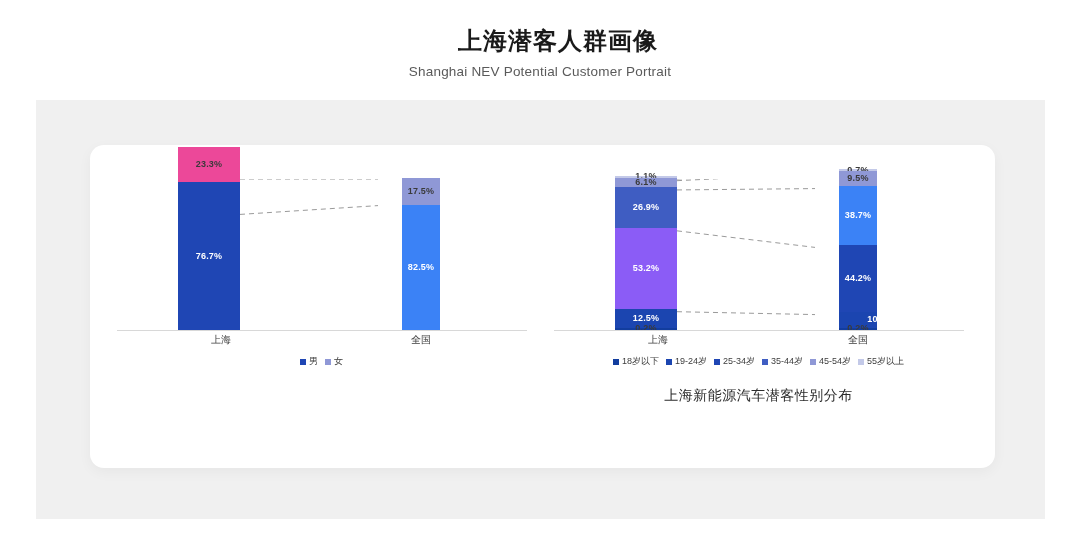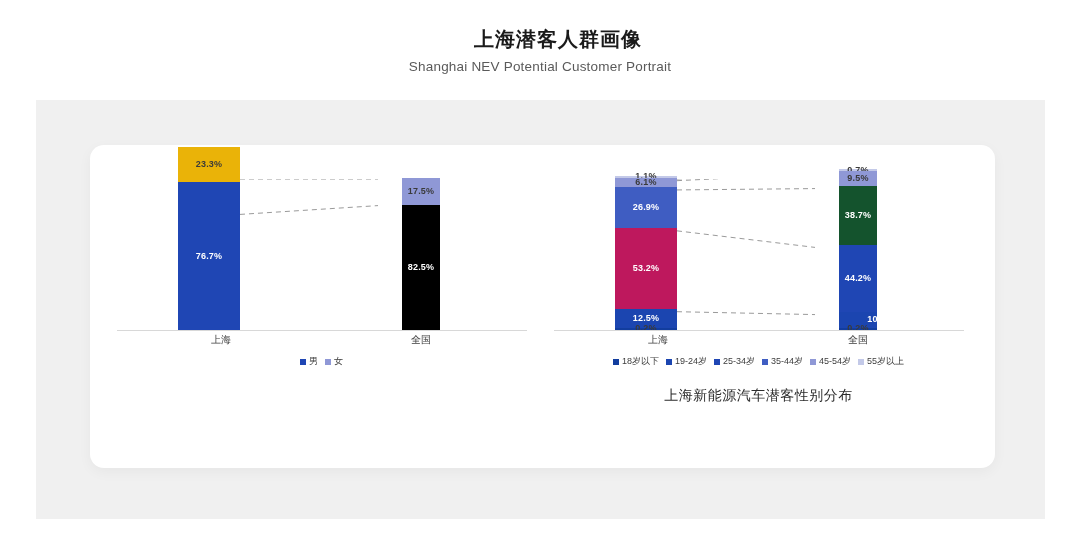--- a/index.html
+++ b/index.html
@@ -7,21 +7,21 @@
     width: 1080px; height: 547px;
     background: #ffffff;
     font-family: "Liberation Sans", "DejaVu Sans", sans-serif;
     overflow: hidden;
   }
   .page { position: relative; width: 1080px; height: 547px; background: #fff; }
 
   
   .header { position: absolute; left: 0; top: 0; width: 1080px; text-align: center; }
   .main-title {
-    font-size: 20px; font-weight: bold; color: #1a1a1a;
+    font-size: 24px; font-weight: bold; color: #1a1a1a;
     letter-spacing: 1px; margin-top: 27px; line-height: 1.2; padding-left: 36px;
   }
   .sub-title {
     font-size: 13.5px; color: #5a5a5a; font-weight: 400;
     margin-top: 8px; letter-spacing: 0.2px;
   }
 
   
   .gray-panel {
     position: absolute; left: 36px; top: 100px;
@@ -109,32 +109,32 @@
     <div class="sub-title">Shanghai NEV Potential Customer Portrait</div>
   </div>
 
   <div class="gray-panel"></div>
 
   <div class="white-card">
 
     <div class="chart-block chart-left">
       <div class="plot">
         <div class="bar-col c0">
-            <div class="seg" style="height: 35.416px; background: #eab308;">
+            <div class="seg" style="height: 35.416px; background: #ec4899;">
               <span class="lbl" style="color: rgb(58, 58, 58);">23.3%</span>
             </div>
             <div class="seg" style="height: 148px; background: rgb(31, 70, 180);">
               <span class="lbl" style="color: rgb(255, 255, 255);">76.7%</span>
             </div>
           </div>
         <div class="bar-col c1">
             <div class="seg" style="height: 26.6px; background: rgb(143, 152, 214);">
               <span class="lbl" style="color: rgb(58, 58, 58);">17.5%</span>
             </div>
-            <div class="seg" style="height: 125.4px; background: #000000;">
+            <div class="seg" style="height: 125.4px; background: #3b82f6;">
               <span class="lbl" style="color: rgb(255, 255, 255);">82.5%</span>
             </div>
           </div>
         <svg class="connectors" viewBox="0 0 437 152">
             <line x1="137" y1="35.416" x2="275" y2="26.599999999999994" stroke="#9a9a9a" stroke-width="1" stroke-dasharray="5,4"></line>
             <line x1="137" y1="0" x2="275" y2="0" stroke="#9a9a9a" stroke-width="1" stroke-dasharray="5,4"></line>
           </svg>
         <div class="axis-line"></div>
       </div>
       <div class="tick-row">
@@ -158,38 +158,38 @@
         <div class="bar-col c0">
             <div class="seg" style="height: 2.2px; background: rgb(195, 201, 232);">
               <span class="lbl out" style="color: rgb(58, 58, 58);">1.1%</span>
             </div>
             <div class="seg" style="height: 9.272px; background: rgb(143, 152, 214);">
               <span class="lbl out" style="color: rgb(58, 58, 58);">6.1%</span>
             </div>
             <div class="seg" style="height: 40.888px; background: rgb(63, 93, 194);">
               <span class="lbl" style="color: rgb(255, 255, 255);">26.9%</span>
             </div>
-            <div class="seg" style="height: 80.864px; background: #be185d;">
+            <div class="seg" style="height: 80.864px; background: #8b5cf6;">
               <span class="lbl" style="color: rgb(255, 255, 255);">53.2%</span>
             </div>
             <div class="seg" style="height: 19px; background: rgb(27, 69, 176);">
               <span class="lbl" style="color: rgb(255, 255, 255);">12.5%</span>
             </div>
             <div class="seg" style="height: 2.2px; background: rgb(18, 61, 158);">
               <span class="lbl out" style="color: rgb(58, 58, 58);">0.2%</span>
             </div>
           </div>
         <div class="bar-col c1">
             <div class="seg" style="height: 2.2px; background: rgb(195, 201, 232);">
               <span class="lbl out" style="color: rgb(58, 58, 58);">0.7%</span>
             </div>
             <div class="seg" style="height: 14.44px; background: rgb(143, 152, 214);">
               <span class="lbl" style="color: rgb(58, 58, 58);">9.5%</span>
             </div>
-            <div class="seg" style="height: 58.824px; background: #14532d;">
+            <div class="seg" style="height: 58.824px; background: #3b82f6;">
               <span class="lbl" style="color: rgb(255, 255, 255);">38.7%</span>
             </div>
             <div class="seg" style="height: 67.184px; background: rgb(31, 70, 180);">
               <span class="lbl" style="color: rgb(255, 255, 255);">44.2%</span>
             </div>
             <div class="seg" style="height: 16.112px; background: rgb(27, 69, 176);">
               <span class="lbl" style="color: rgb(255, 255, 255); margin-left: 45px;">10.6%</span>
             </div>
             <div class="seg" style="height: 2.2px; background: rgb(18, 61, 158);">
               <span class="lbl out" style="color: rgb(58, 58, 58);">0.2%</span>

